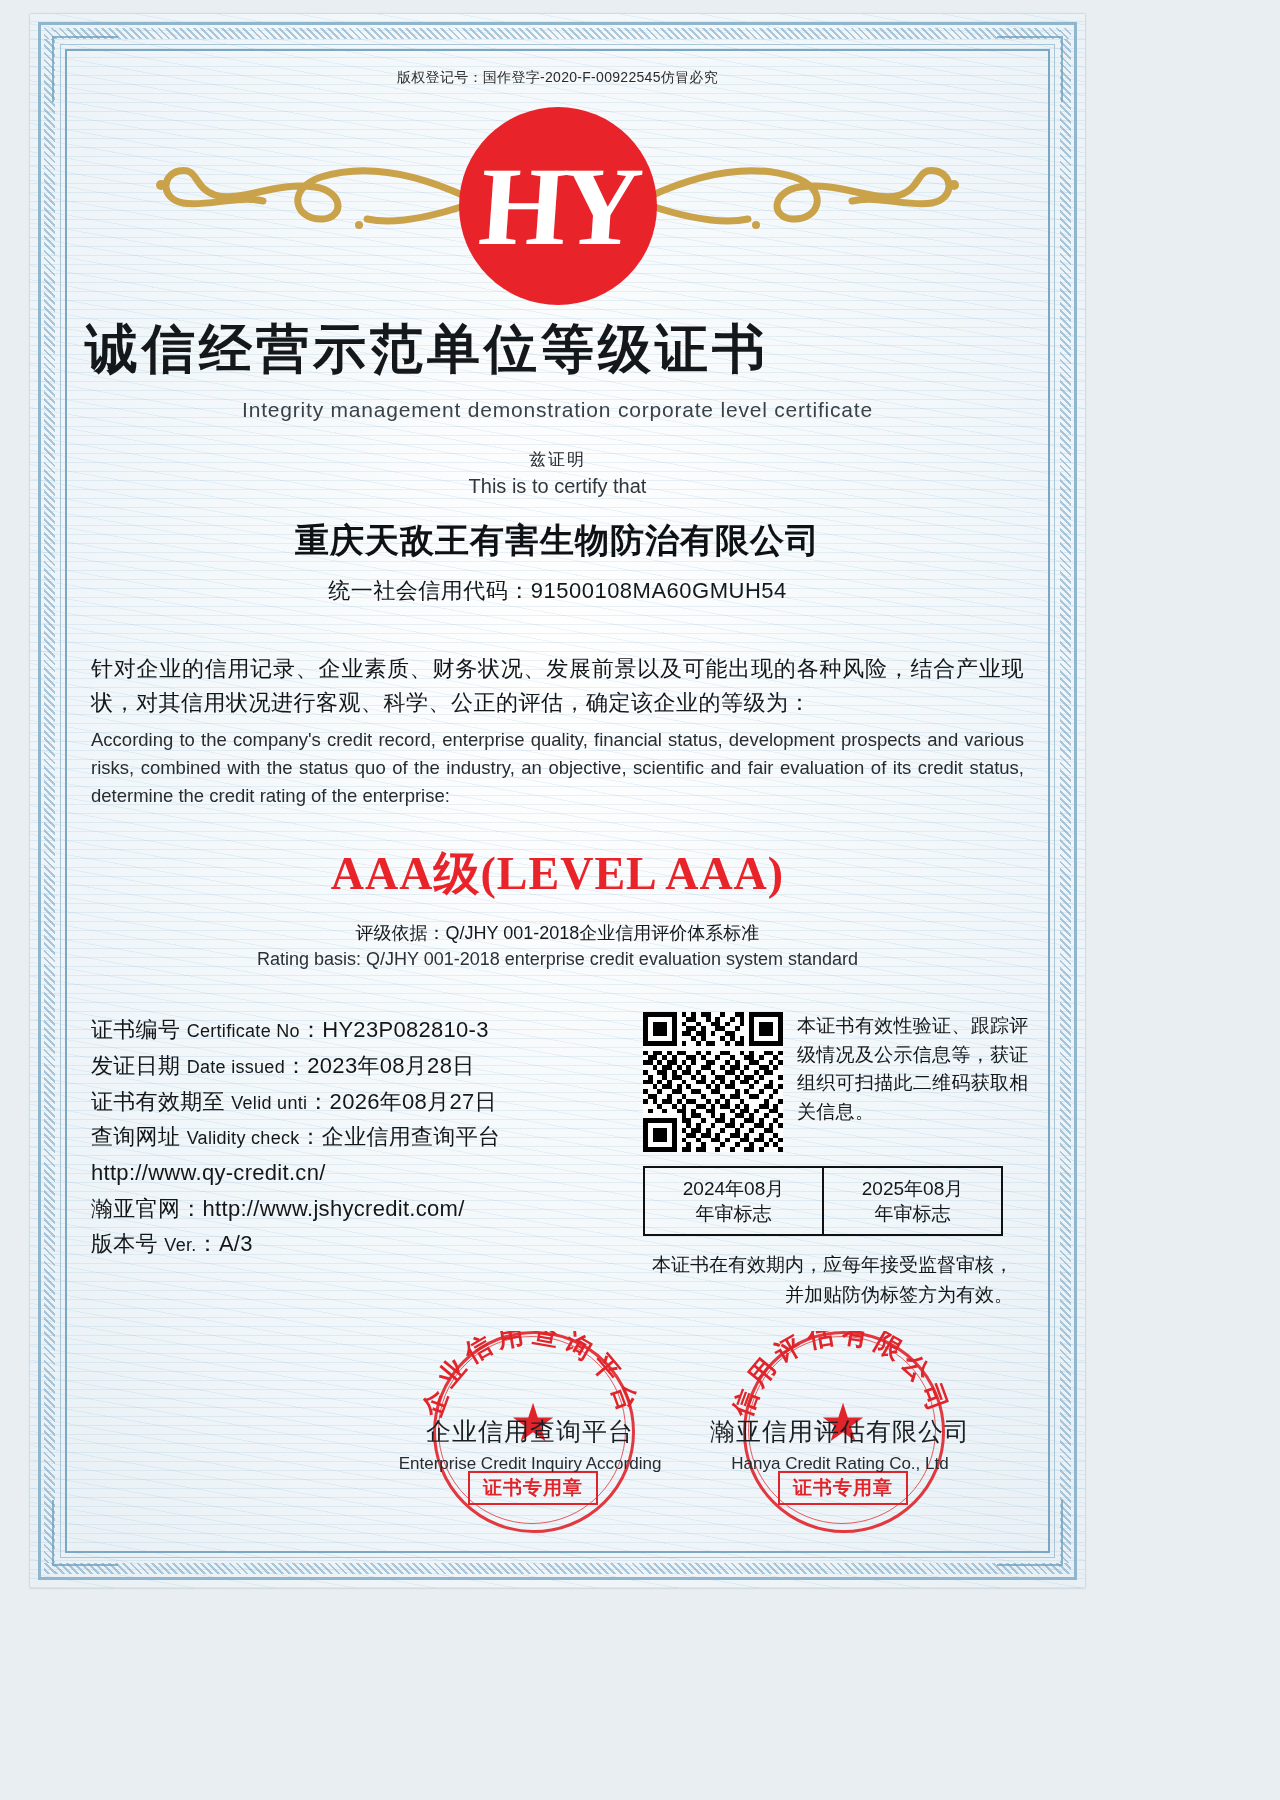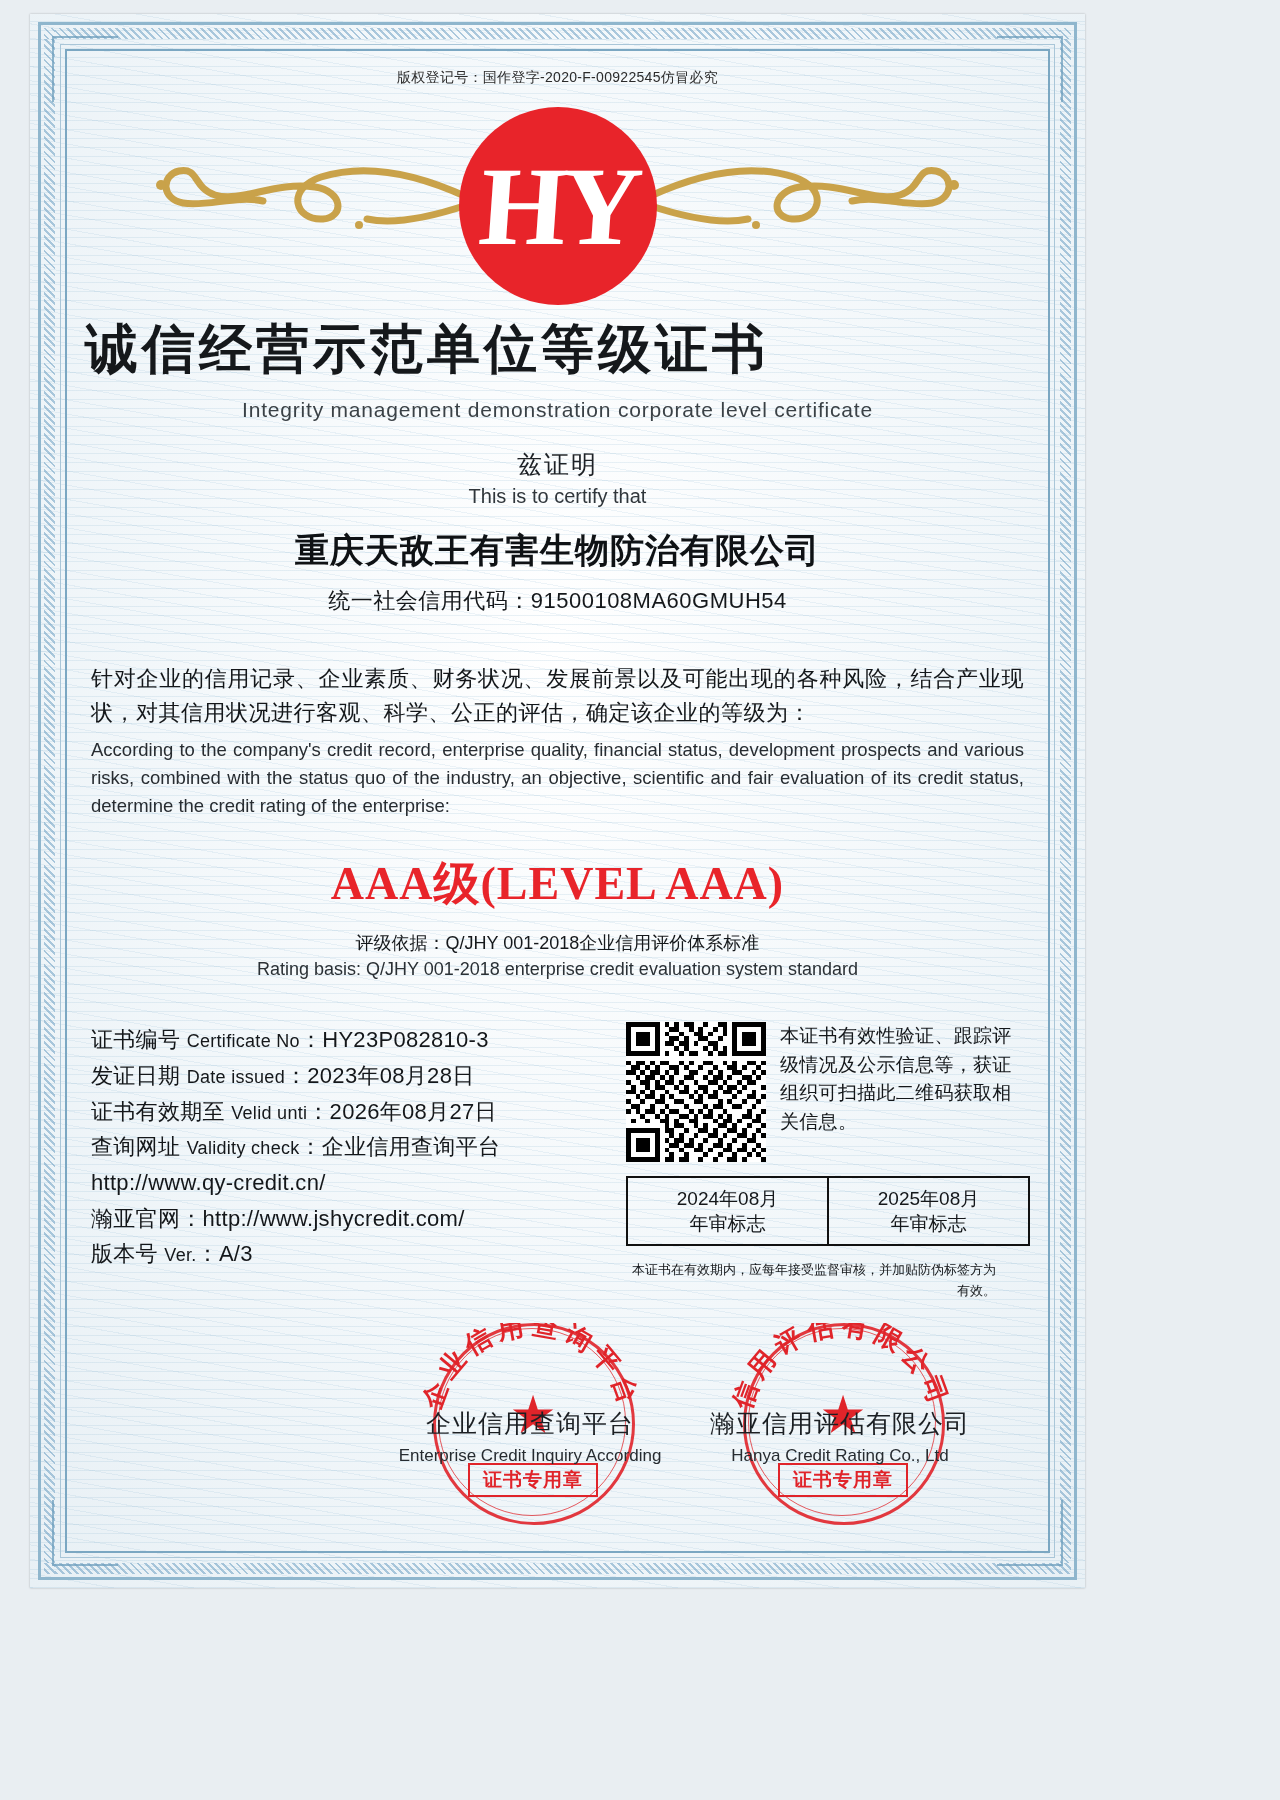--- a/index.html
+++ b/index.html
@@ -78,21 +78,21 @@
     transform:skewX(-4deg);
   }
   
   .title-cn{
     font-family:"Liberation Serif", serif;
     font-size:53px;font-weight:700;color:#15181b;letter-spacing:4px;margin-top:4px;
   }
   .title-en{
     text-align:center;font-size:21px;color:#3a4146;letter-spacing:.8px;margin-top:12px;
   }
-  .certify-cn{text-align:center;font-size:25px;color:#1d2126;margin-top:26px;letter-spacing:2px;}
+  .certify-cn{text-align:center;font-size:17px;color:#1d2126;margin-top:26px;letter-spacing:2px;}
   .certify-en{text-align:center;font-size:20px;color:#30363b;margin-top:4px;}
   .company{
     text-align:center;font-family:"Liberation Serif", serif;font-weight:700;
     font-size:34px;color:#0f1215;margin-top:20px;letter-spacing:1px;
   }
   .credit-code{text-align:center;font-size:22px;color:#15181b;margin-top:12px;letter-spacing:.5px;}
   .addr{text-align:center;font-size:22px;color:#15181b;margin-top:8px;letter-spacing:.5px;}
 
   .para{margin-top:46px;padding:0 6px;}
   .para .cn{font-size:22px;color:#14171a;line-height:1.55;letter-spacing:.5px;text-align:justify;}
@@ -108,28 +108,28 @@
 
   
   .details-row{display:flex;margin-top:42px;}
   .details{width:540px;padding-left:6px;}
   .details .line{font-size:22px;color:#14171a;line-height:1.62;letter-spacing:.3px;white-space:nowrap;}
   .details .line .lbl-en{font-size:18px;}
   .qr-col{flex:1;position:relative;padding-left:12px;}
   .qr-wrap{display:flex;gap:14px;}
   .qr{width:140px;height:140px;flex:none;background:#fff;}
   .qr-note{font-size:19px;color:#14171a;line-height:1.5;letter-spacing:.3px;}
-  .stamp-boxes{display:flex;gap:0;margin-top:14px;width:404px;}
+  .stamp-boxes{display:flex;gap:0;margin-top:14px;width:360px;}
   .stamp-box{
     flex:1;border:2px solid #111;height:66px;
     display:flex;flex-direction:column;align-items:center;justify-content:center;
     font-size:19px;color:#14171a;line-height:1.35;
   }
   .stamp-box + .stamp-box{border-left:none;}
-  .qr-foot{margin-top:14px;width:370px;font-size:13px;color:#14171a;line-height:1.55;text-align:right;}
+  .qr-foot{margin-top:14px;width:370px;font-size:19px;color:#14171a;line-height:1.55;text-align:right;}
 
   
   .seals{position:relative;height:210px;margin-top:18px;}
   .seal{
     position:absolute;width:256px;height:190px;
   }
   .seal.left{left:320px;top:4px;}
   .seal.right{left:630px;top:4px;}
   .seal .ring{
     position:absolute;left:28px;top:0;width:196px;height:196px;border-radius:50%;

